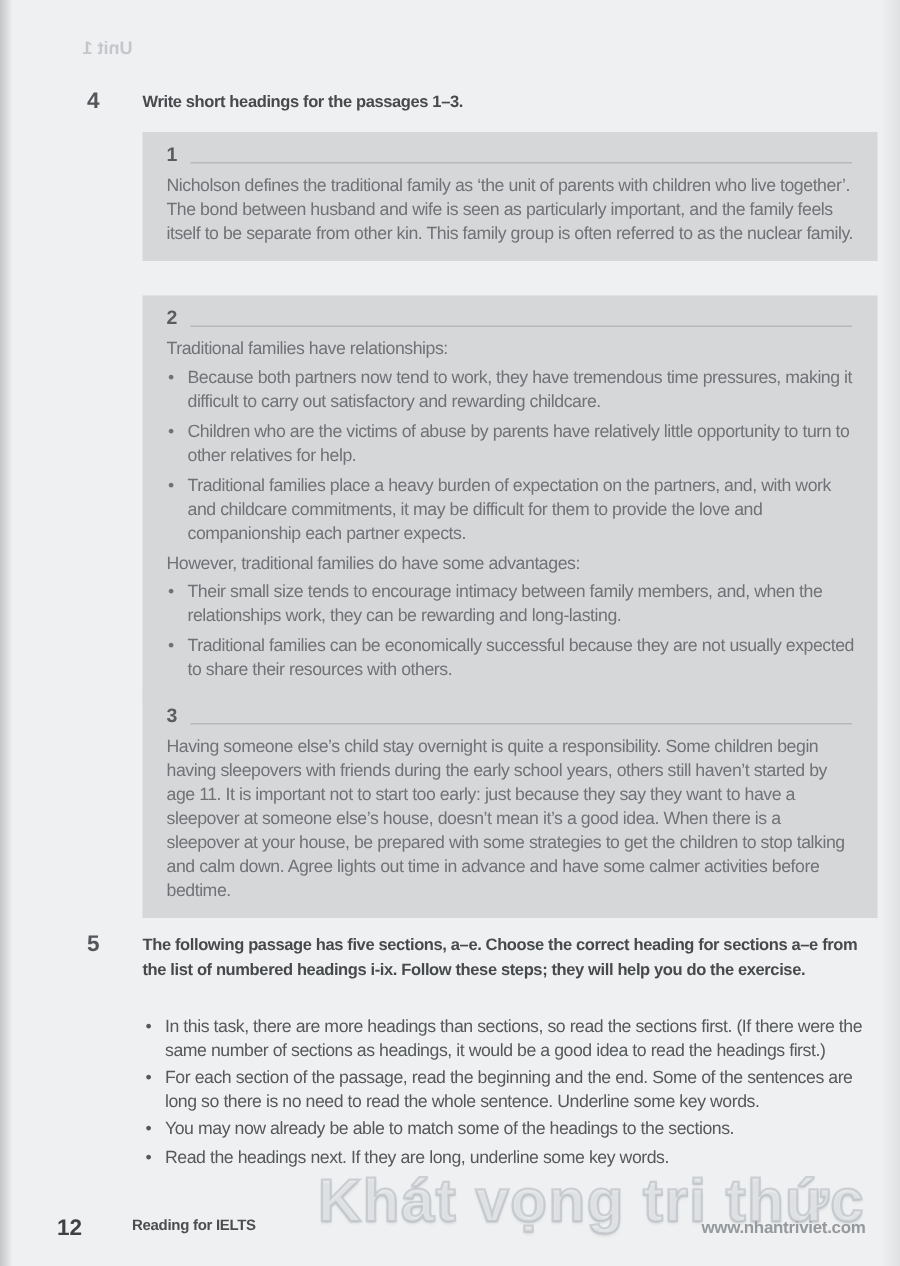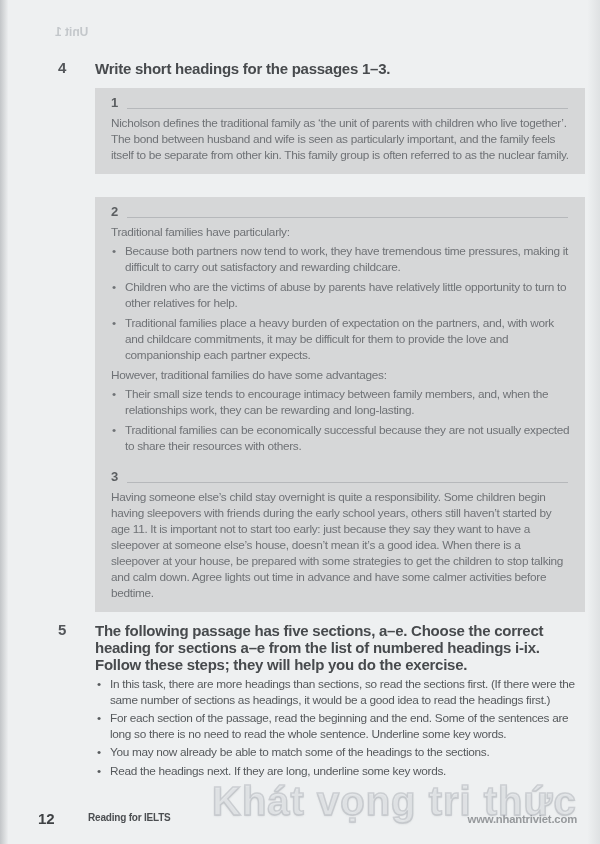--- a/index.html
+++ b/index.html
@@ -28,21 +28,21 @@
     color:rgba(160,166,172,.55);
   }
   .ex-num{
     position:absolute;left:58px;
     font-weight:700;font-size:15px;line-height:17px;color:#53565a;
   }
   #ex4-num{top:59px;}
   #ex5-num{top:621px;}
   .ex-instr{
     position:absolute;left:95px;width:480px;
-    font-weight:700;font-size:15px;line-height:17px;
+    font-weight:700;font-size:11px;line-height:17px;
     letter-spacing:-.25px;color:#474a4d;
   }
   #ex4-instr{top:60px;}
   #ex5-instr{top:622px;}
   .pbox{
     position:absolute;left:95px;width:490px;box-sizing:border-box;
     background:#d6d7d8;
     padding:8px 15px 8px 16px;
     font-size:11.8px;line-height:16px;letter-spacing:-.3px;
     color:#6f7276;
@@ -103,21 +103,21 @@
       <span class="blank"></span>
     </div>
     <p>Nicholson defines the traditional family as ‘the unit of parents with children who live together’. The bond between husband and wife is seen as particularly important, and the family feels itself to be separate from other kin. This family group is often referred to as the nuclear family.</p>
   </div>
 
   <div class="pbox" id="pbox-2">
     <div class="plabel-row">
       <span class="plabel">2</span>
       <span class="blank"></span>
     </div>
-    <p>Traditional families have particularly:</p>
+    <p>Traditional families have relationships:</p>
     <ul>
       <li>Because both partners now tend to work, they have tremendous time pressures, making it difficult to carry out satisfactory and rewarding childcare.</li>
       <li>Children who are the victims of abuse by parents have relatively little opportunity to turn to other relatives for help.</li>
       <li>Traditional families place a heavy burden of expectation on the partners, and, with work and childcare commitments, it may be difficult for them to provide the love and companionship each partner expects.</li>
     </ul>
     <p>However, traditional families do have some advantages:</p>
     <ul>
       <li>Their small size tends to encourage intimacy between family members, and, when the relationships work, they can be rewarding and long-lasting.</li>
       <li>Traditional families can be economically successful because they are not usually expected to share their resources with others.</li>
     </ul>

